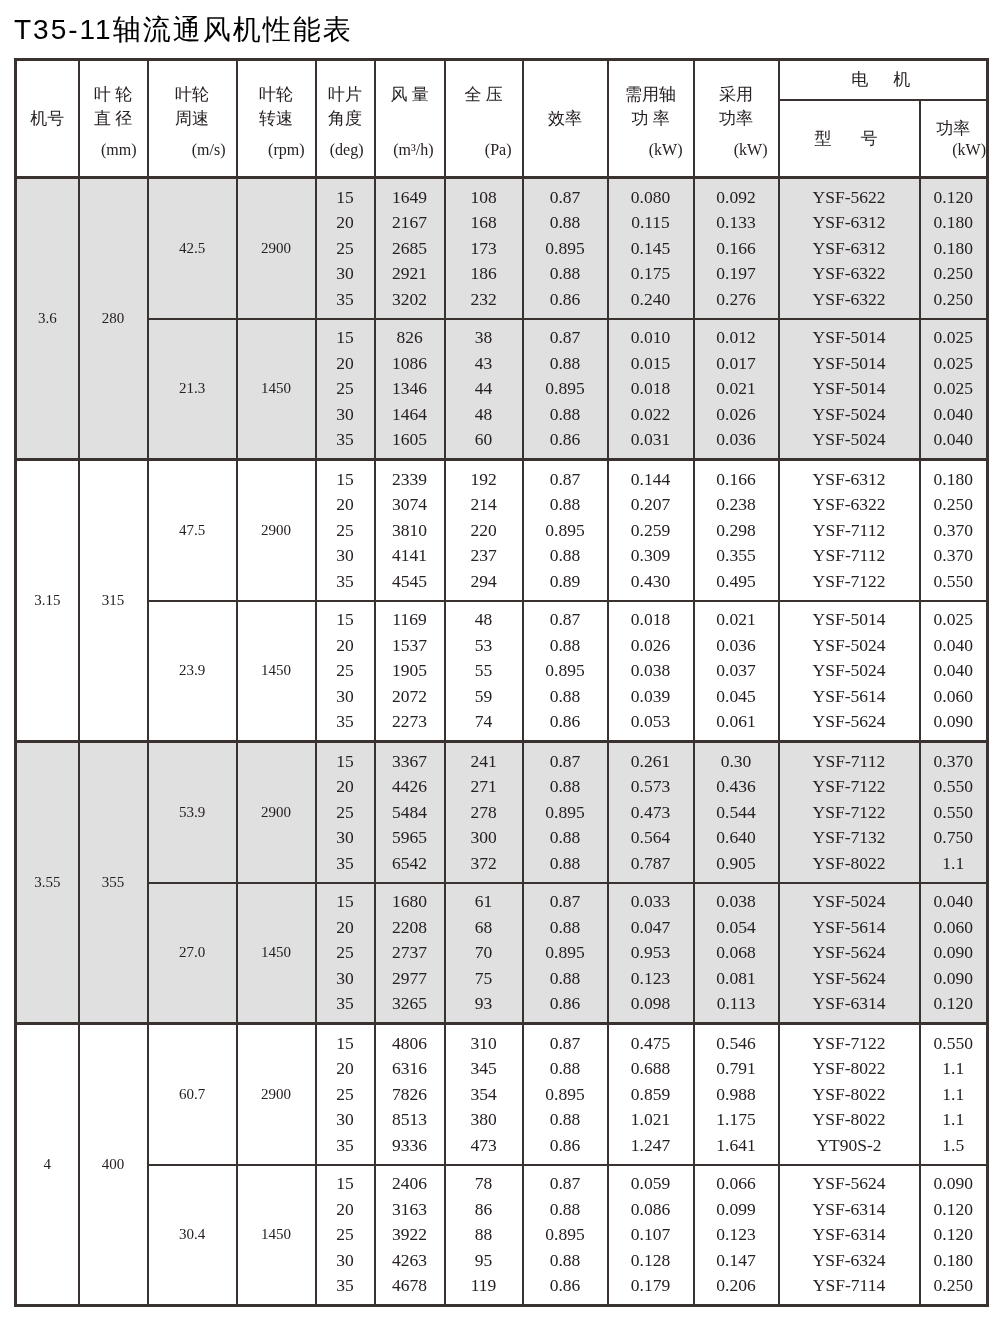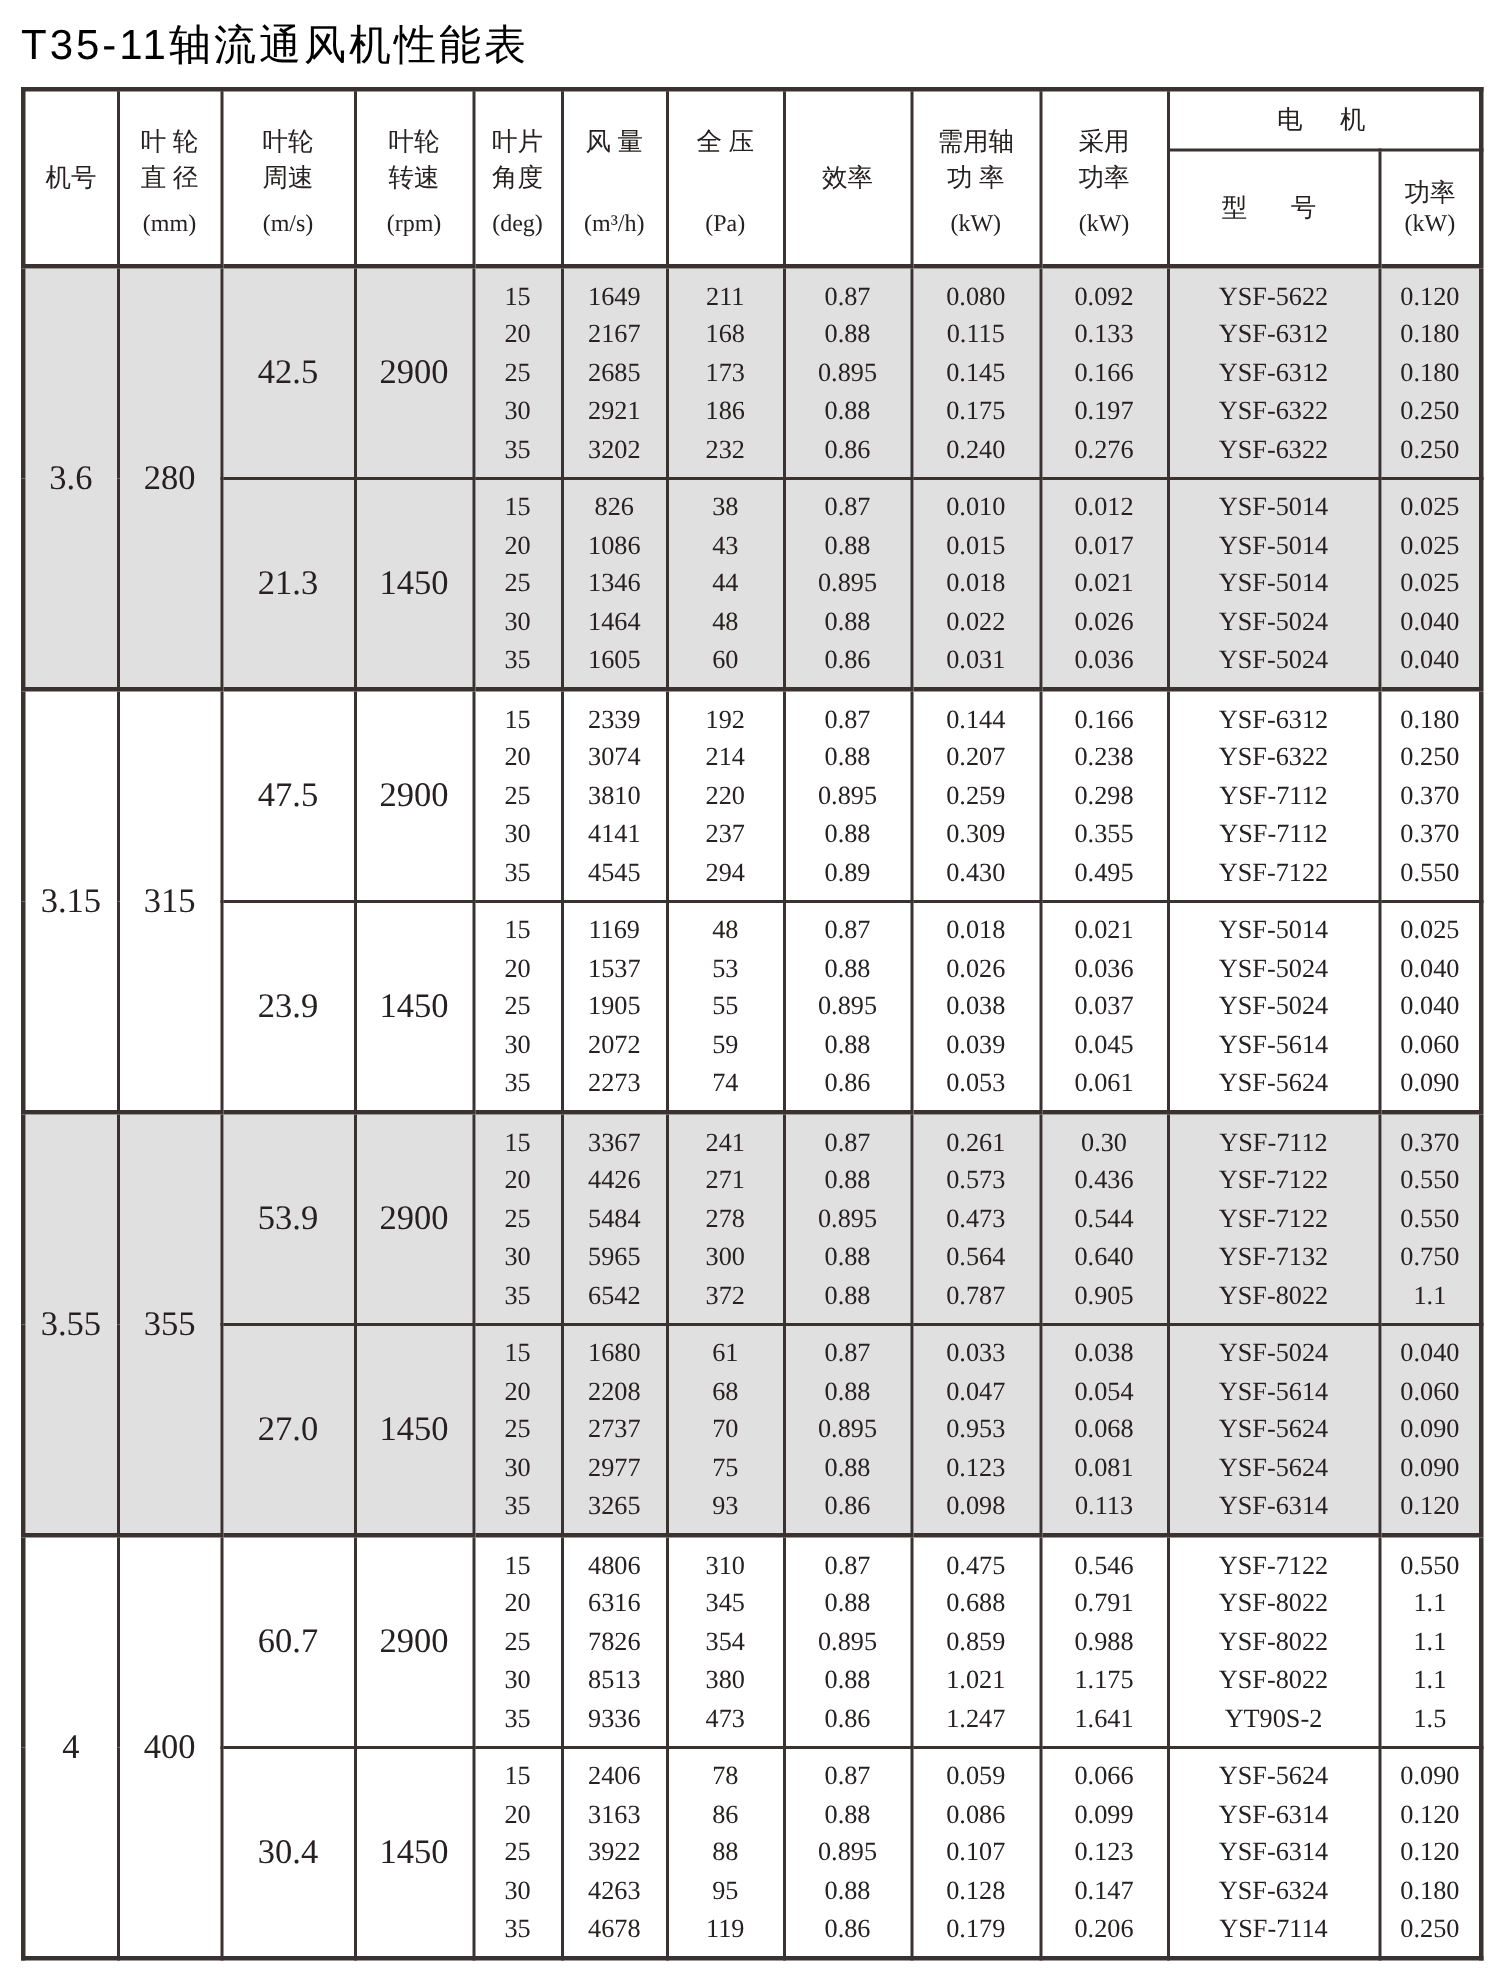--- a/index.html
+++ b/index.html
@@ -29,29 +29,29 @@
   tbody tr{height:141px;}
   tbody tr.block-start td{border-top:3px solid #3a3230;}
   tr.shaded td{background:#e0e0e0;}
   tr.plain td{background:#ffffff;}
   .th-inner{
     display:flex;flex-direction:column;justify-content:space-between;
     height:104px;box-sizing:border-box;padding:16px 10px 12px;
     font-size:17px;
   }
   .th-label{display:flex;flex-direction:column;line-height:24px;}
-  .th-unit{font-size:16px;line-height:18px;}
+  .th-unit{font-size:16px;line-height:18px;text-align:right;}
   .th-center{font-size:17px;margin-top:24px;}
   .motor-head{font-size:17px;letter-spacing:4px;}
   .model-head{font-size:17px;letter-spacing:6px;}
   .power-head{font-size:17px;line-height:24px;}
   .power-head .th-unit{font-size:16px;}
   td{font-size:17.5px;}
   .lines div{line-height:25.5px;}
-  .span-cell{font-size:23px;}
+  .span-cell{font-size:15px;}
 </style>
 </head>
 <body>
 
 <div class="page-title">T35-11轴流通风机性能表</div>
 
 <table class="perf">
   <colgroup>
     <col style="width:63px">
       <col style="width:69px">
@@ -179,21 +179,21 @@
           <div class="lines">
             <div>1649</div>
             <div>2167</div>
             <div>2685</div>
             <div>2921</div>
             <div>3202</div>
           </div>
         </td>
         <td>
           <div class="lines">
-            <div>211</div>
+            <div>108</div>
             <div>168</div>
             <div>173</div>
             <div>186</div>
             <div>232</div>
           </div>
         </td>
         <td>
           <div class="lines">
             <div>0.87</div>
             <div>0.88</div>

